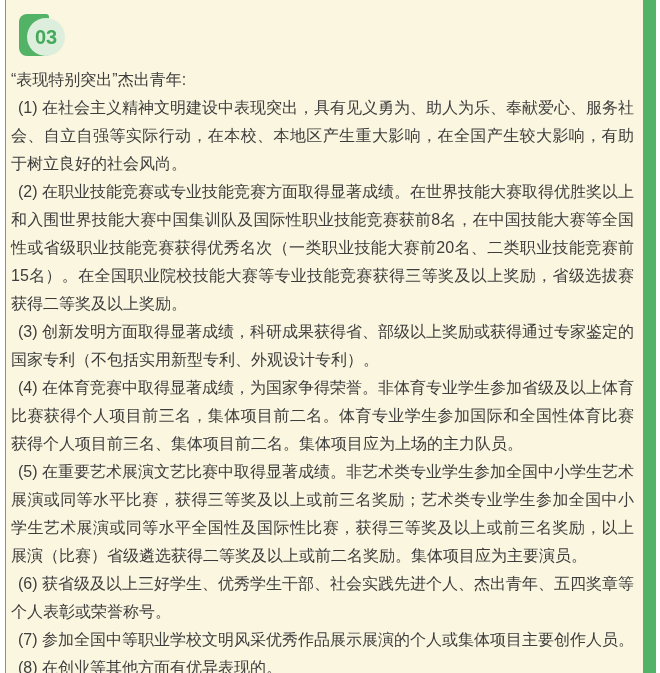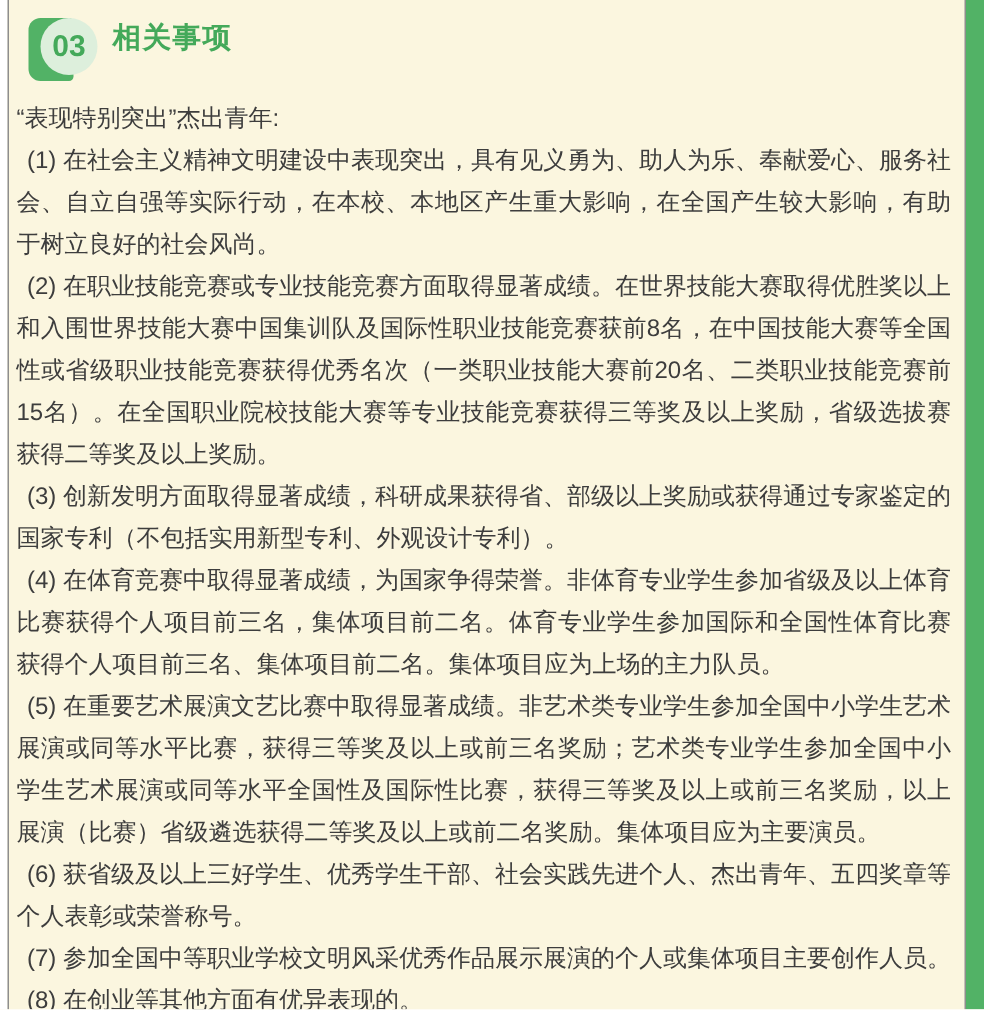--- a/index.html
+++ b/index.html
@@ -34,21 +34,21 @@
     padding: 12px 9px 0 5px;
     overflow: hidden;
   }
   .green-bar {
     width: 12px;
     flex: 0 0 auto;
     background: var(--accent-green);
   }
   .header {
     display: flex;
-    align-items: flex-start;
+    align-items: flex-end;
     height: 44px;
     margin-left: 8px;
     margin-bottom: 10px;
   }
   .badge-bracket {
     width: 30px;
     height: 42px;
     background: var(--accent-green);
     border-radius: 8px 3px 3px 8px;
     flex: 0 0 auto;
@@ -88,21 +88,20 @@
 
 <div class="page">
   <div class="margin-strip-left"></div>
 
   <div class="panel">
     <div class="header">
       <div class="badge-bracket"></div>
       <div class="badge-circle">
         <span>03</span>
       </div>
-      <div class="section-title">相关事项</div>
     </div>
 
     <div class="content">
       <p class="intro">“表现特别突出”杰出青年:</p>
       <p class="item">(1) 在社会主义精神文明建设中表现突出，具有见义勇为、助人为乐、奉献爱心、服务社会、自立自强等实际行动，在本校、本地区产生重大影响，在全国产生较大影响，有助于树立良好的社会风尚。</p>
       <p class="item">(2) 在职业技能竞赛或专业技能竞赛方面取得显著成绩。在世界技能大赛取得优胜奖以上和入围世界技能大赛中国集训队及国际性职业技能竞赛获前8名，在中国技能大赛等全国性或省级职业技能竞赛获得优秀名次（一类职业技能大赛前20名、二类职业技能竞赛前15名）。在全国职业院校技能大赛等专业技能竞赛获得三等奖及以上奖励，省级选拔赛获得二等奖及以上奖励。</p>
       <p class="item">(3) 创新发明方面取得显著成绩，科研成果获得省、部级以上奖励或获得通过专家鉴定的国家专利（不包括实用新型专利、外观设计专利）。</p>
       <p class="item">(4) 在体育竞赛中取得显著成绩，为国家争得荣誉。非体育专业学生参加省级及以上体育比赛获得个人项目前三名，集体项目前二名。体育专业学生参加国际和全国性体育比赛获得个人项目前三名、集体项目前二名。集体项目应为上场的主力队员。</p>
       <p class="item">(5) 在重要艺术展演文艺比赛中取得显著成绩。非艺术类专业学生参加全国中小学生艺术展演或同等水平比赛，获得三等奖及以上或前三名奖励；艺术类专业学生参加全国中小学生艺术展演或同等水平全国性及国际性比赛，获得三等奖及以上或前三名奖励，以上展演（比赛）省级遴选获得二等奖及以上或前二名奖励。集体项目应为主要演员。</p>
       <p class="item">(6) 获省级及以上三好学生、优秀学生干部、社会实践先进个人、杰出青年、五四奖章等个人表彰或荣誉称号。</p>

